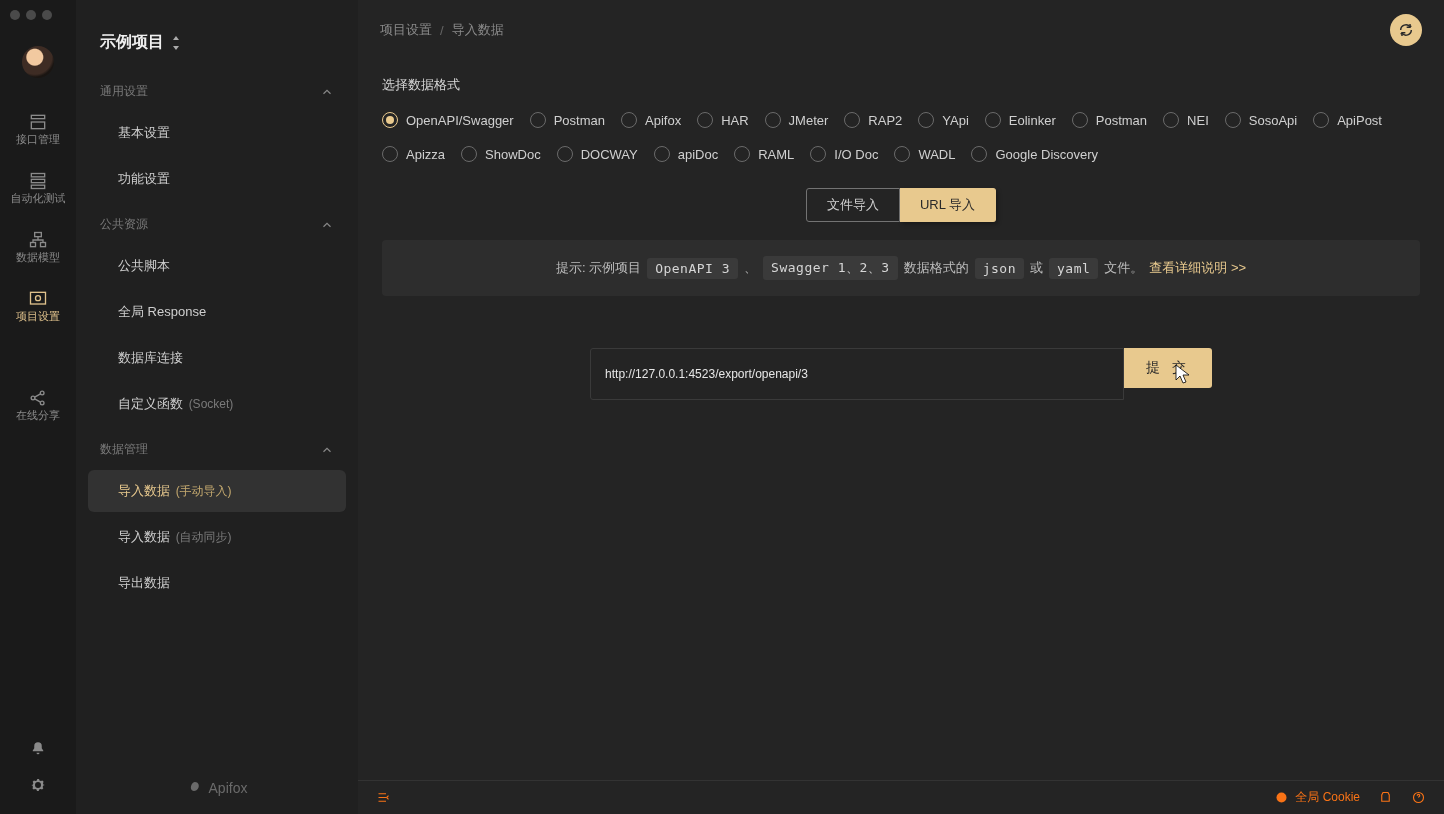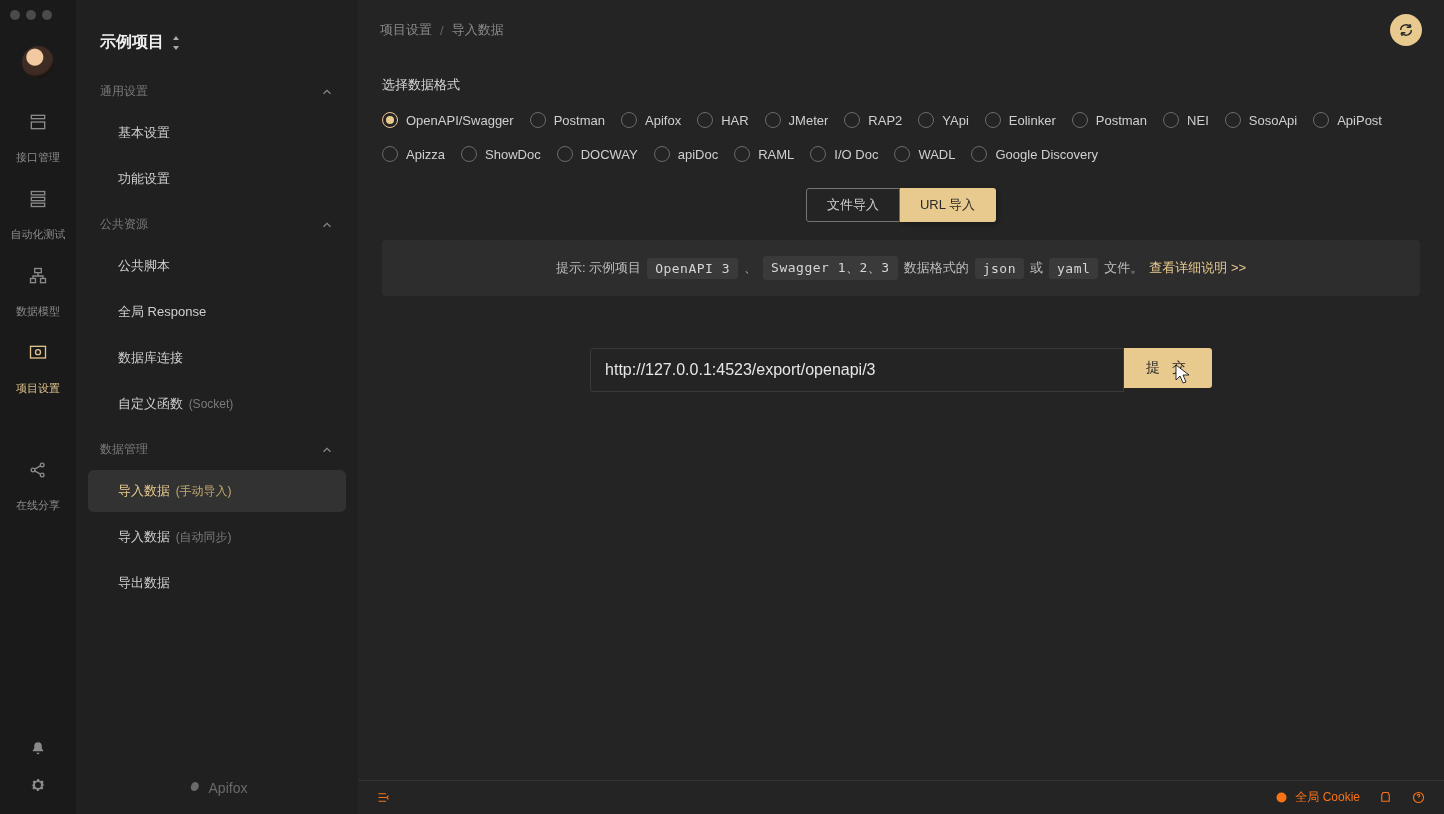--- a/index.html
+++ b/index.html
@@ -25,21 +25,21 @@
     flex-shrink: 0;
   }
   .traffic-lights { display: flex; gap: 6px; padding: 4px 0 12px 0; align-self: flex-start; margin-left: 10px;}
   .traffic-lights span { width: 10px; height: 10px; border-radius: 50%; background: #4a4a4a; display:inline-block; }
   .avatar {
     width: 32px; height: 32px; border-radius: 50%;
     background: radial-gradient(circle at 40% 35%, #f2c9a0 0 28%, #3e2c24 32% 60%, #1a1512 70%);
     margin: 14px 0 22px;
   }
   .rail-item {
-    display:flex; flex-direction:column; align-items:center; gap:18px;
+    display:flex; flex-direction:column; align-items:center; gap:0;
     color:#8a8a8a; font-size:11px; padding:12px 0; width:100%; cursor:pointer;text-align:center;
   }
   .rail-item.active { color:#e0c28c; }
   .rail-item svg { width:20px; height:20px; }
   .rail-spacer { flex:1; }
   .rail-bottom { display:flex; flex-direction:column; align-items:center; gap:18px; padding-bottom:20px; color:#8a8a8a;}
   .rail-bottom svg { width:18px; height:18px; }
 
   
   .sidebar {
@@ -122,23 +122,23 @@
     font-family: ui-monospace, SFMono-Regular, Menlo, monospace;
     background:#3a3a3a; padding:3px 8px; border-radius:3px; color:#d6d6d6;
     letter-spacing:0.5px;
   }
   .hint-link { color:#e8c98e; cursor:pointer; }
 
   .url-row {
     display:flex; justify-content:center; margin-top: 52px; gap:0;
   }
   .url-input {
-    width: 534px; height:44px; background:#242424;
+    width: 534px; height:52px; background:#242424;
     border:1px solid #3a3a3a; border-radius:3px 0 0 3px;
-    padding: 0 14px; color:#e6e6e6; font-size:16px;
+    padding: 0 14px; color:#e6e6e6; font-size:12px;
     outline:none;
   }
   .submit-btn {
     height:40px; padding:0 22px; background:#e8c98e; color:#2a2a2a;
     border:none; border-radius:0 3px 3px 0; font-size:14px; cursor:pointer;
     letter-spacing:4px;
   }
 
   .cursor {
     position:absolute; width:16px; height:20px; pointer-events:none;

